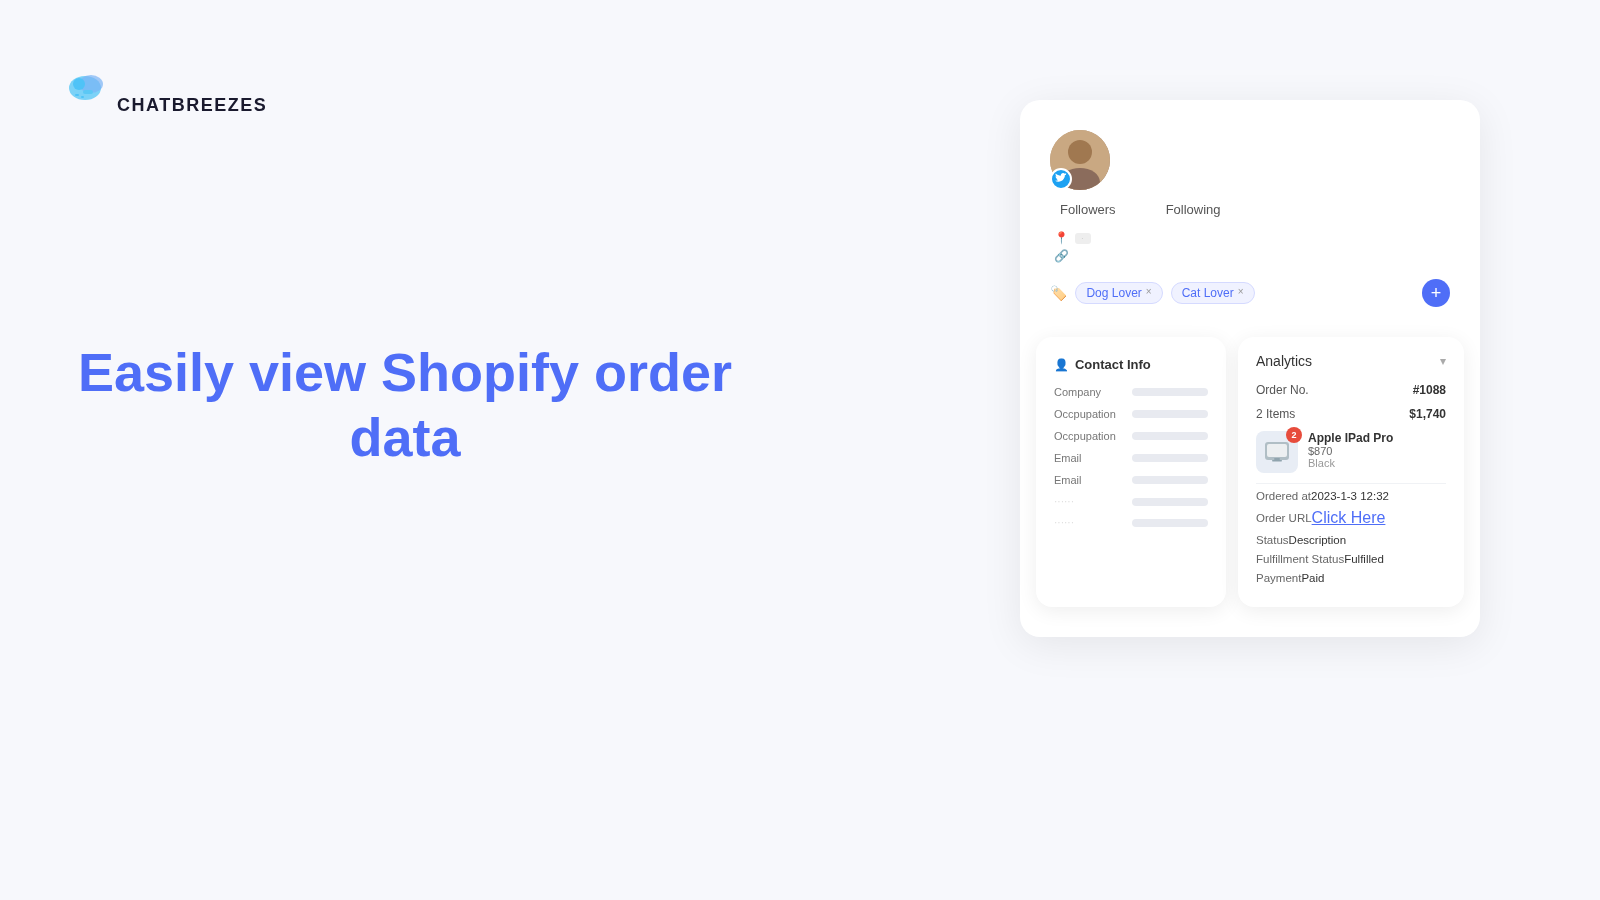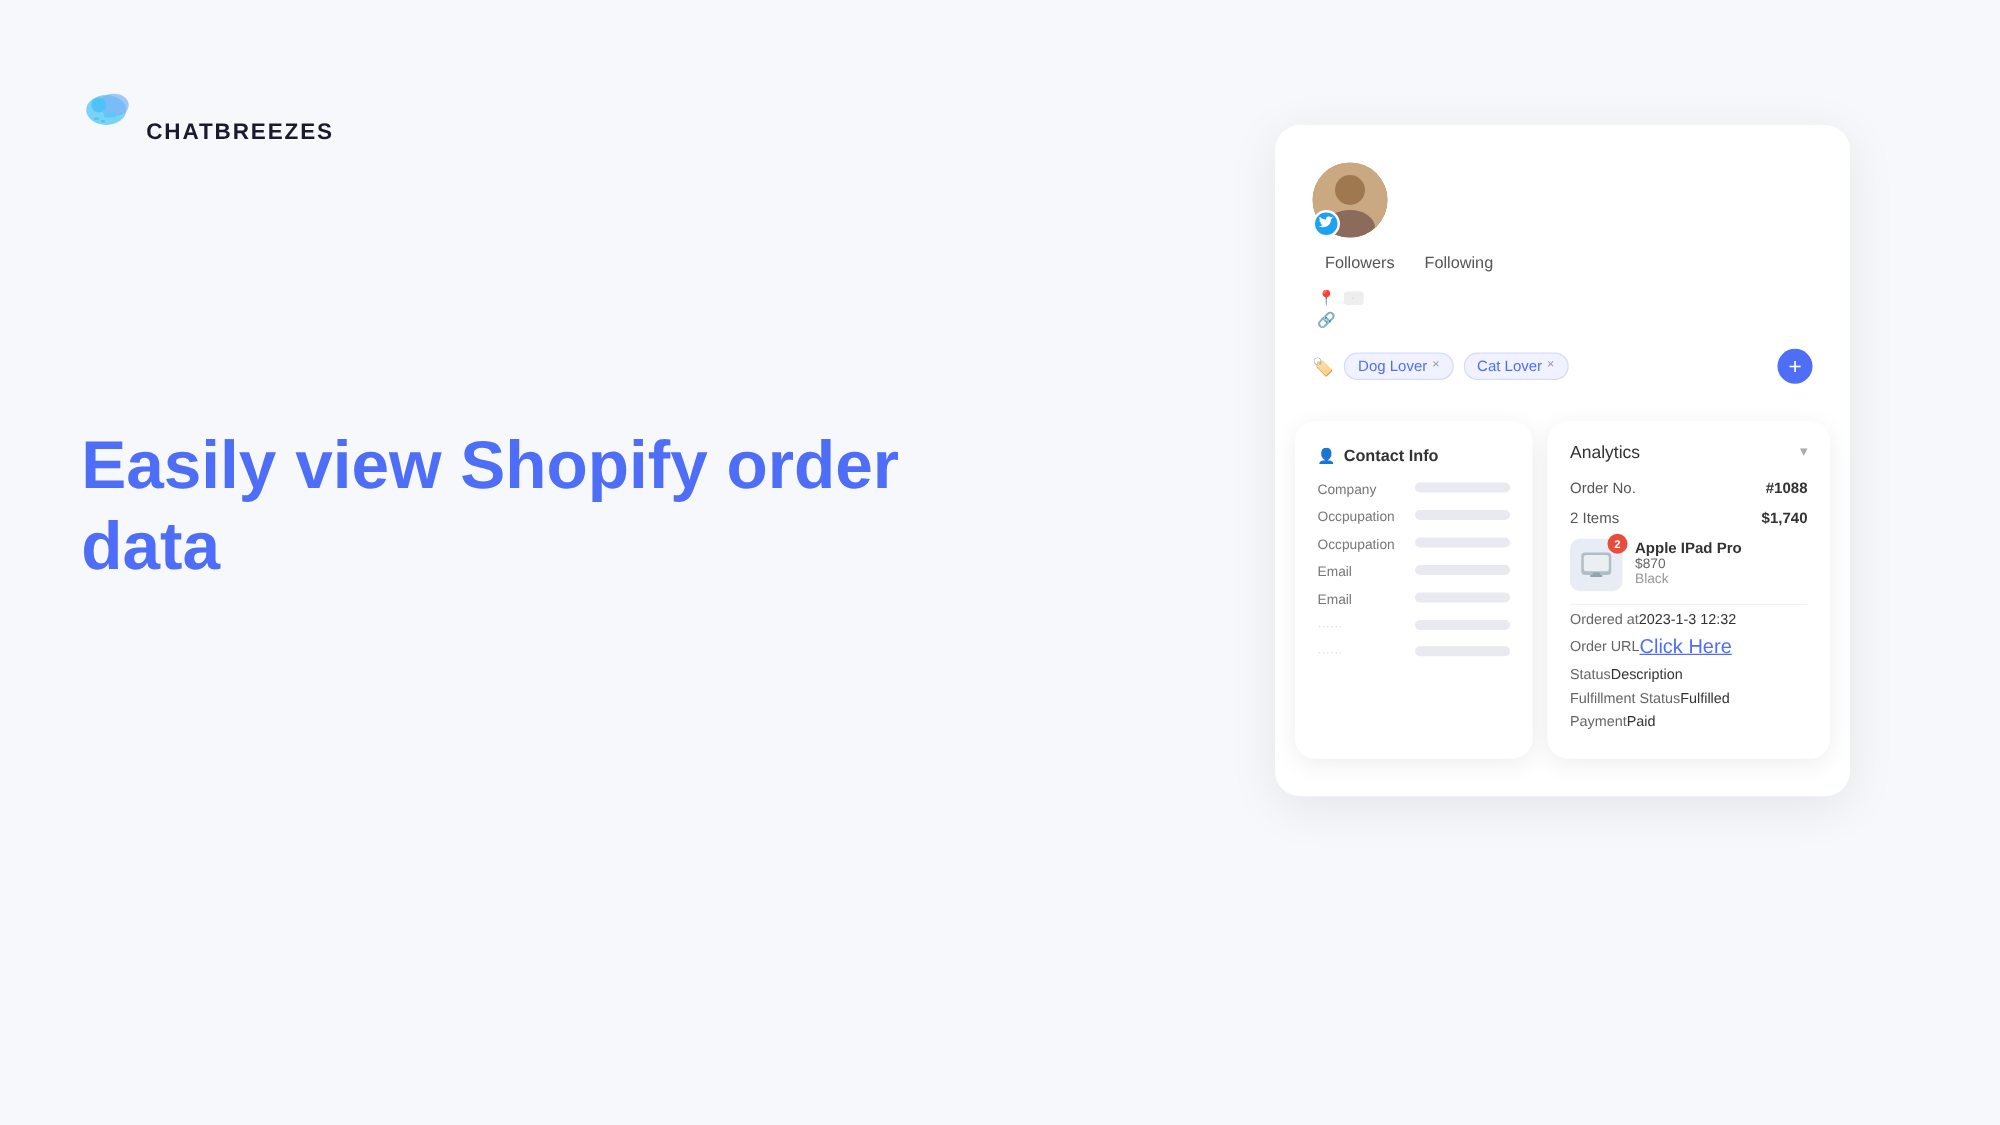--- a/index.html
+++ b/index.html
@@ -39,20 +39,21 @@
       position: absolute;
       top: 340px;
       left: 65px;
       width: 680px;
     }
     .hero-text h1 {
       font-size: 54px;
       font-weight: 800;
       color: #4f6ef7;
       line-height: 1.2;
+      text-align: center;
     }
 
     
     .card-container {
       position: absolute;
       top: 100px;
       right: 120px;
       width: 460px;
       background: #fff;
       border-radius: 20px;
@@ -98,21 +99,21 @@
       border: 2px solid #fff;
     }
     .twitter-badge svg {
       width: 12px;
       height: 12px;
       fill: #fff;
     }
 
     .follow-stats {
       display: flex;
-      gap: 24px;
+      gap: 50px;
       margin-bottom: 14px;
       margin-left: 10px;
     }
     .follow-stat {
       display: flex;
       flex-direction: column;
       align-items: center;
     }
     .follow-label {
       font-size: 13px;
@@ -211,21 +212,21 @@
       display: flex;
       align-items: center;
       gap: 6px;
     }
     .panel-title-icon {
       font-size: 12px;
       color: #666;
     }
     .contact-row {
       display: flex;
-      align-items: flex-start;
+      align-items: center;
       justify-content: space-between;
       margin-bottom: 10px;
     }
     .contact-label {
       font-size: 11px;
       color: #777;
       min-width: 70px;
     }
     .contact-bar {
       height: 8px;

